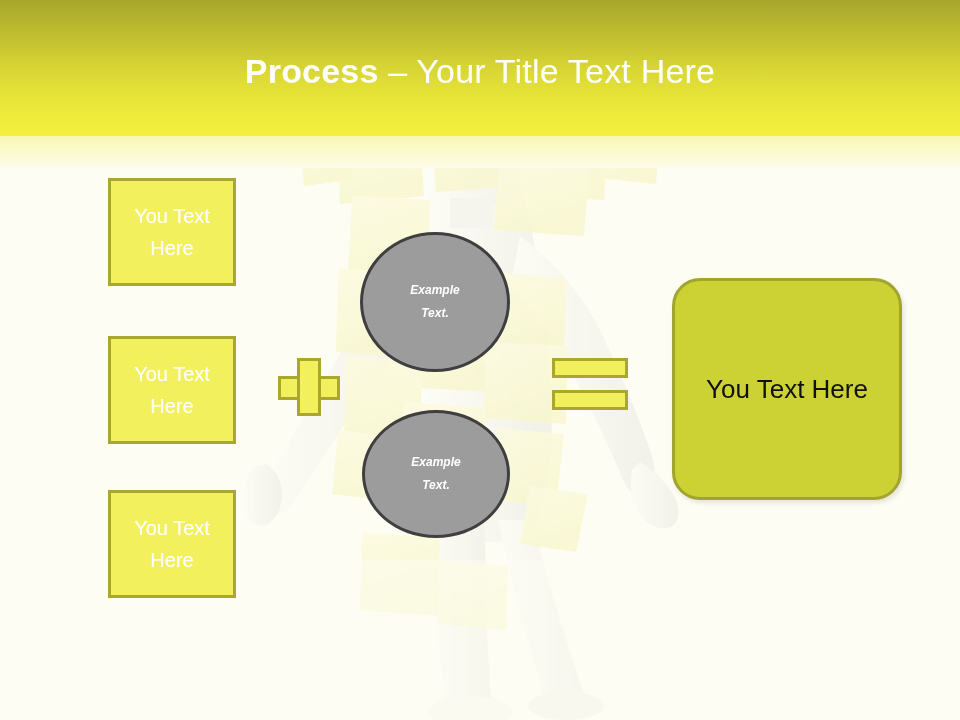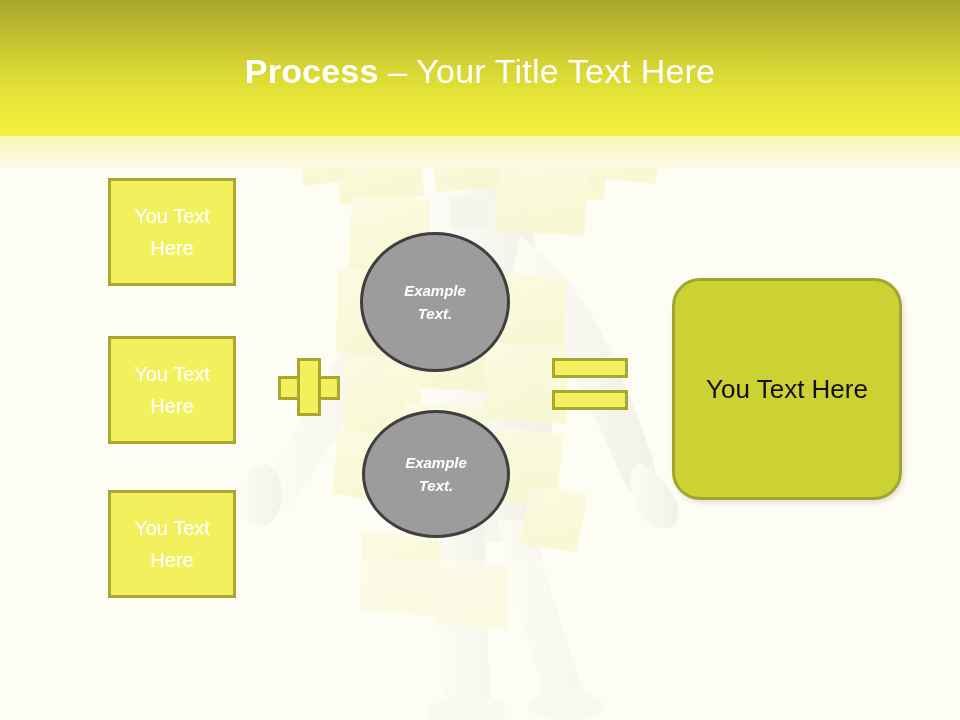--- a/index.html
+++ b/index.html
@@ -105,21 +105,21 @@
   
   .circle {
     position: absolute;
     border-radius: 50%;
     background: #9c9c9c;
     border: 3px solid #3f3f3f;
     box-sizing: border-box;
     color: #ffffff;
     font-style: italic;
     font-weight: 700;
-    font-size: 15px;
+    font-size: 12px;
     line-height: 23px;
     text-align: center;
     display: flex;
     align-items: center;
     justify-content: center;
   }
   #circle-1 { left: 360px; top: 232px; width: 150px; height: 140px; }
   #circle-2 { left: 362px; top: 410px; width: 148px; height: 128px; }
 
   

